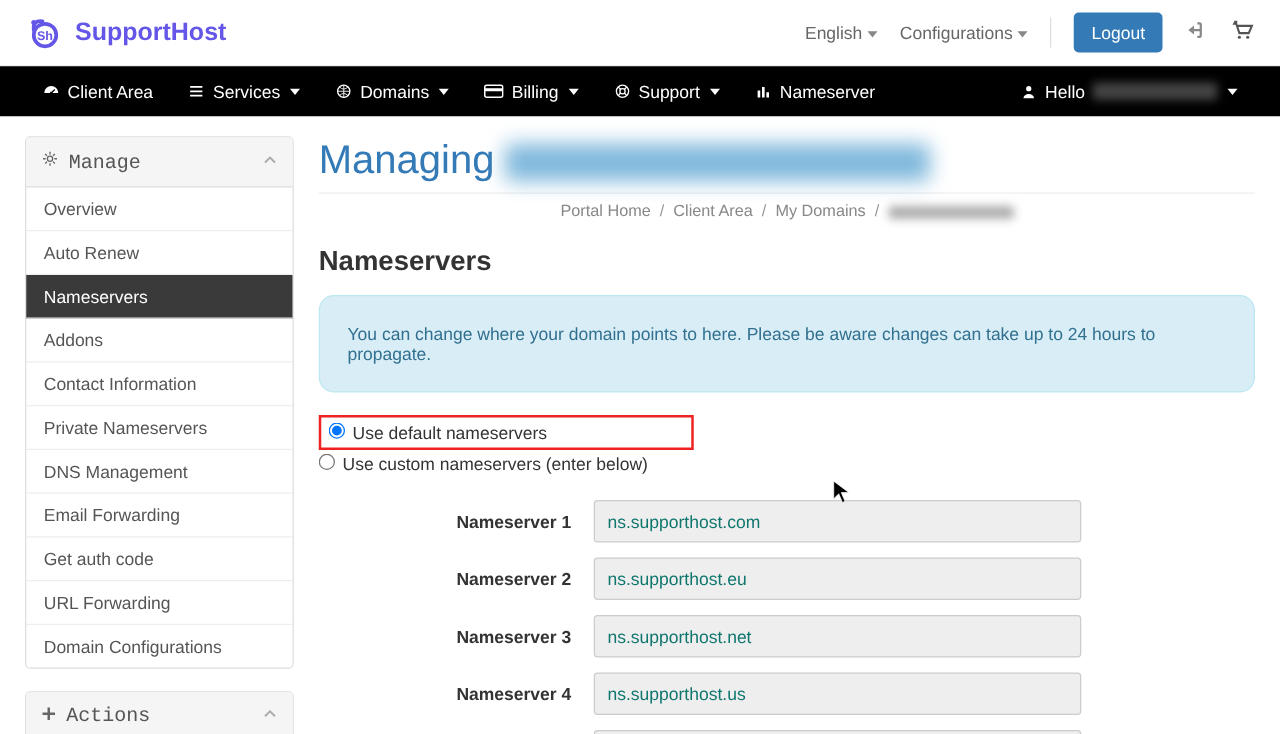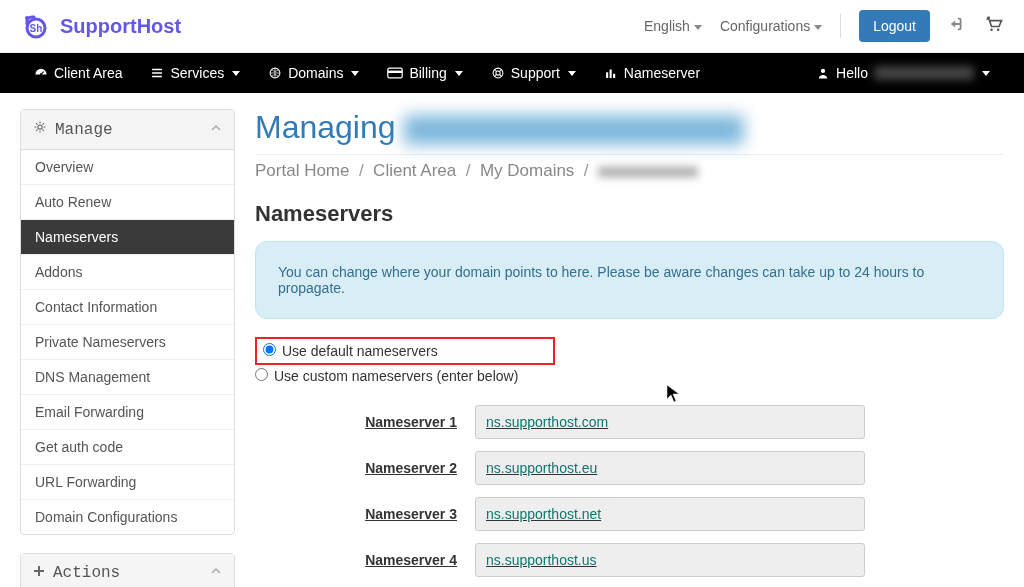--- a/index.html
+++ b/index.html
@@ -33,31 +33,31 @@
     .panel { border: 1px solid #ddd; border-radius: 4px; margin-bottom: 18px; background: #fff; }
     .panel-heading { background: #f5f5f5; padding: 10px 12px; font-size: 16px; color: #555; display: flex; align-items: center; gap: 8px; border-bottom: 1px solid #ddd; font-family: Liberation Mono, monospace; }
     .panel-heading .chev { margin-left: auto; color: #aaa; }
     .list-item { display: block; padding: 9px 14px; color: #555; text-decoration: none; border-bottom: 1px solid #eee; font-size: 14px; }
     .list-item:last-child { border-bottom: none; }
     .list-item.active { background: #3a3a3a; color: #fff; }
     
     
     .page-title { font-size: 32px; color: #337ab7; font-weight: 400; margin-bottom: 8px; }
     .title-blur { display: inline-block; width: 340px; height: 30px; background: #7fb8dc; filter: blur(8px); border-radius: 4px; vertical-align: middle; }
-    .breadcrumb { color: #999; font-size: 17px; padding: 6px 0 20px 0; border-top: 1px solid #eee; margin-top: 8px;}
+    .breadcrumb { color: #999; font-size: 13px; padding: 6px 0 20px 0; border-top: 1px solid #eee; margin-top: 8px; text-align: center;}
     .breadcrumb a { color: #888; text-decoration: none; }
     .bc-blur { display: inline-block; width: 100px; height: 10px; background: #aaa; filter: blur(4px); border-radius: 2px; vertical-align: middle; }
     .section-title { font-size: 22px; color: #333; margin-bottom: 14px; }
     .alert-info { background: #d9edf7; border: 1px solid #bce8f1; color: #31708f; padding: 22px; border-radius: 12px; margin-bottom: 18px; font-size: 14px; }
     
     .radio-group { margin-bottom: 18px; }
     .radio-row { display: flex; align-items: flex-start; gap: 6px; padding: 3px 0; font-size: 14px; color: #333; }
     .radio-row.highlight { border: 2px solid #e22; padding: 4px 6px; width: 300px; }
     
-    .form-row { display: flex; align-items: center; margin-bottom: 12px; text-decoration: underline; }
+    .form-row { display: flex; align-items: center; margin-bottom: 12px; }
     .form-label { width: 220px; text-align: right; padding-right: 18px; font-weight: 700; color: #333; font-size: 14px; }
     .form-input { flex: 1; max-width: 390px; padding: 8px 10px; border: 1px solid #ccc; border-radius: 3px; background: #eee; color: #0f766e; font-size: 14px; }
     
     .cursor-fake { position: absolute; left: 666px; top: 384px; pointer-events: none; }
   </style>
 </head>
 <body>
 
 <div class="top-header">
   <a class="logo">

